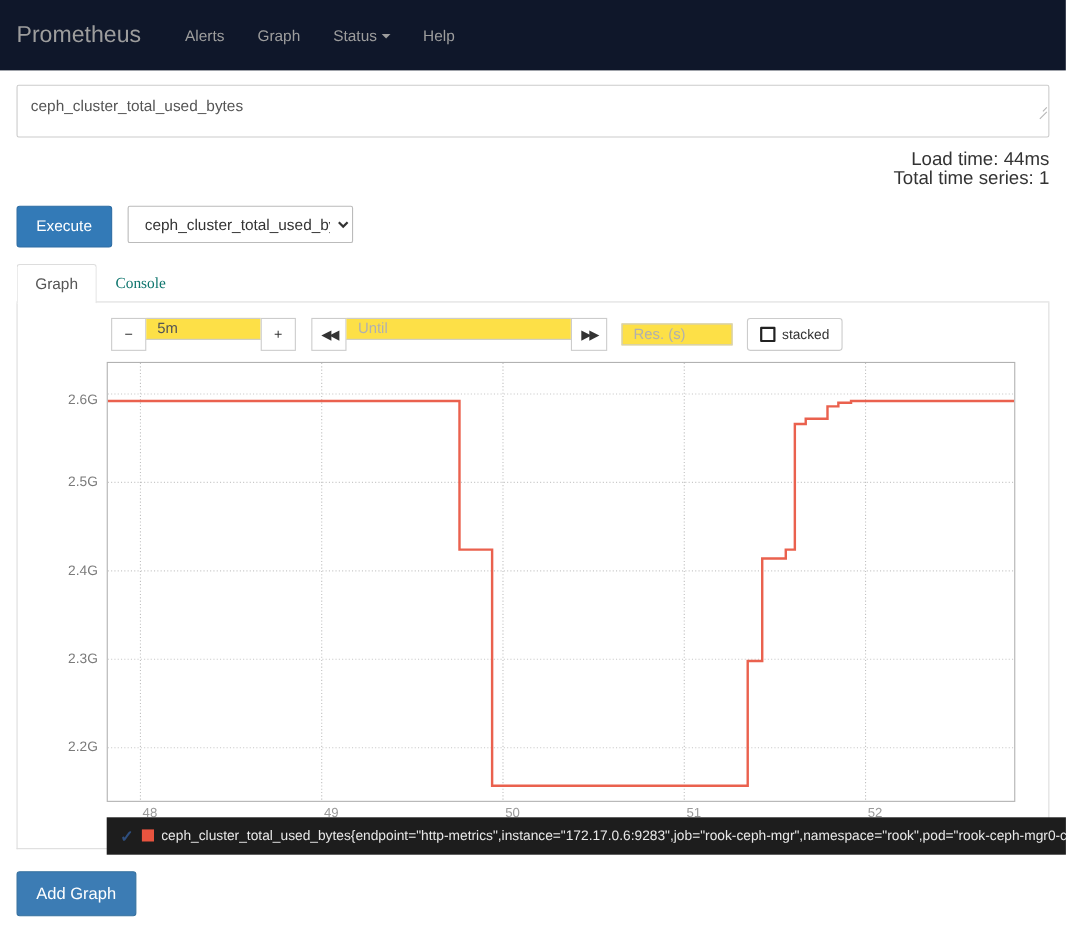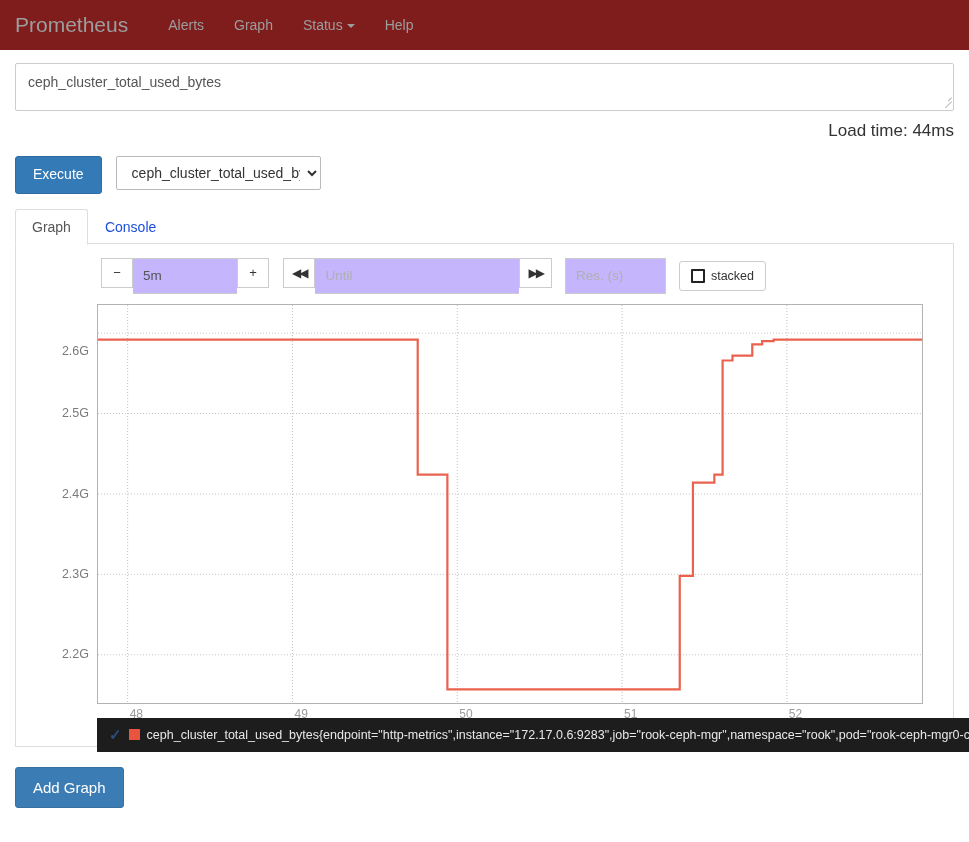--- a/index.html
+++ b/index.html
@@ -13,22 +13,22 @@
     height: 842px;
     font-family: "Liberation Sans", sans-serif;
     font-size: 14px;
     color: #333;
     overflow: hidden;
     position: relative;
   }
 
   
   .navbar {
-    height: 50px;
-    background: #7f1d1d;
+    height: 64px;
+    background: #0f172a;
     display: flex;
     align-items: center;
     padding: 0 0 0 15px;
     box-sizing: border-box;
   }
   .brand {
     color: #9d9d9d;
     font-size: 21px;
     padding: 0 15px 0 0;
     margin-right: 10px;
@@ -156,21 +156,21 @@
     border-radius: 3px 3px 0 0;
     box-sizing: border-box;
     height: 36px;
   }
   .tab.active {
     background: #fff;
     border: 1px solid #ddd;
     border-bottom-color: #fff;
     color: #555;
   }
-  .tab.inactive { color: #1d4ed8; }
+  .tab.inactive { color: #0f766e; font-family: Liberation Serif, serif; }
 
   
   .graph-panel {
     border: 1px solid #dddddd;
     border-top: none;
     padding: 0px 0 12px 0;
     background: #fff;
     width: 939px;
     box-sizing: border-box;
   }
@@ -192,28 +192,28 @@
     justify-content: center;
     font-size: 13px;
     color: #333;
     cursor: pointer;
     box-sizing: border-box;
     font-family: "Liberation Sans", sans-serif;
     padding: 0 8px;
   }
   .ctl-input {
     border: 1px solid #cccccc;
-    height: 36px;
+    height: 20px;
     box-sizing: border-box;
     font-size: 13.5px;
     padding: 4px 10px;
     color: #555;
     outline: none;
     font-family: "Liberation Sans", sans-serif;
-    background: #c4b5fd;
+    background: #fde047;
   }
   .ctl-input::placeholder { color: #b0b0b0; }
   .range-input { width: 104px; border-left: none; border-right: none; }
   .until-input { width: 204px; border-left: none; border-right: none; }
   .res-input { width: 101px; margin-left: 13px; }
   .group-until { margin-left: 14px; }
   .stacked-btn {
     margin-left: 13px;
     border: 1px solid #cccccc;
     background: #fff;
@@ -360,20 +360,21 @@
 </div>
 
 <div class="container">
 
   <div class="expr-wrap">
     <textarea class="expr-input" rows="2" placeholder="Expression (press Shift+Enter for newlines)" style="">ceph_cluster_total_used_bytes</textarea>
   </div>
 
   <div class="load-info">
     <div>Load time: 44ms</div>
+    <div>Total time series: 1</div>
   </div>
 
   <div class="exec-row">
     <button class="btn-execute">Execute</button>
     <select class="metric-select">
       <option>ceph_cluster_total_used_bytes</option>
     </select>
   </div>
 
   <div class="tabs">
@@ -403,21 +404,21 @@
         <span>stacked</span>
       </div>
     </div>
 
     <div class="chart-area">
       <div class="ytick-holder">
           <div class="ylabel" style="top: 350.758px;">2.2G</div>
           <div class="ylabel" style="top: 270.354px;">2.3G</div>
           <div class="ylabel" style="top: 189.949px;">2.4G</div>
           <div class="ylabel" style="top: 109.545px;">2.5G</div>
-          <div class="ylabel" style="top: 47px;">2.6G</div>
+          <div class="ylabel" style="top: 34px;">2.6G</div>
         </div>
       <div class="plot">
         <svg id="plot-svg" width="824" height="398" viewBox="0 0 824 398" preserveAspectRatio="none">
             <line x1="0" y1="349.75757575757575" x2="824" y2="349.75757575757575" stroke="#c8c8c8" stroke-width="1" stroke-dasharray="1,2"></line>
             <line x1="0" y1="269.35353535353534" x2="824" y2="269.35353535353534" stroke="#c8c8c8" stroke-width="1" stroke-dasharray="1,2"></line>
             <line x1="0" y1="188.94949494949492" x2="824" y2="188.94949494949492" stroke="#c8c8c8" stroke-width="1" stroke-dasharray="1,2"></line>
             <line x1="0" y1="108.54545454545456" x2="824" y2="108.54545454545456" stroke="#c8c8c8" stroke-width="1" stroke-dasharray="1,2"></line>
             <line x1="0" y1="28.141414141414145" x2="824" y2="28.141414141414145" stroke="#c8c8c8" stroke-width="1" stroke-dasharray="1,2"></line>
             <line x1="29.66399999999995" y1="0" x2="29.66399999999995" y2="398" stroke="#c0c0c0" stroke-width="1" stroke-dasharray="1,2"></line>
             <line x1="194.46399999999994" y1="0" x2="194.46399999999994" y2="398" stroke="#c0c0c0" stroke-width="1" stroke-dasharray="1,2"></line>

